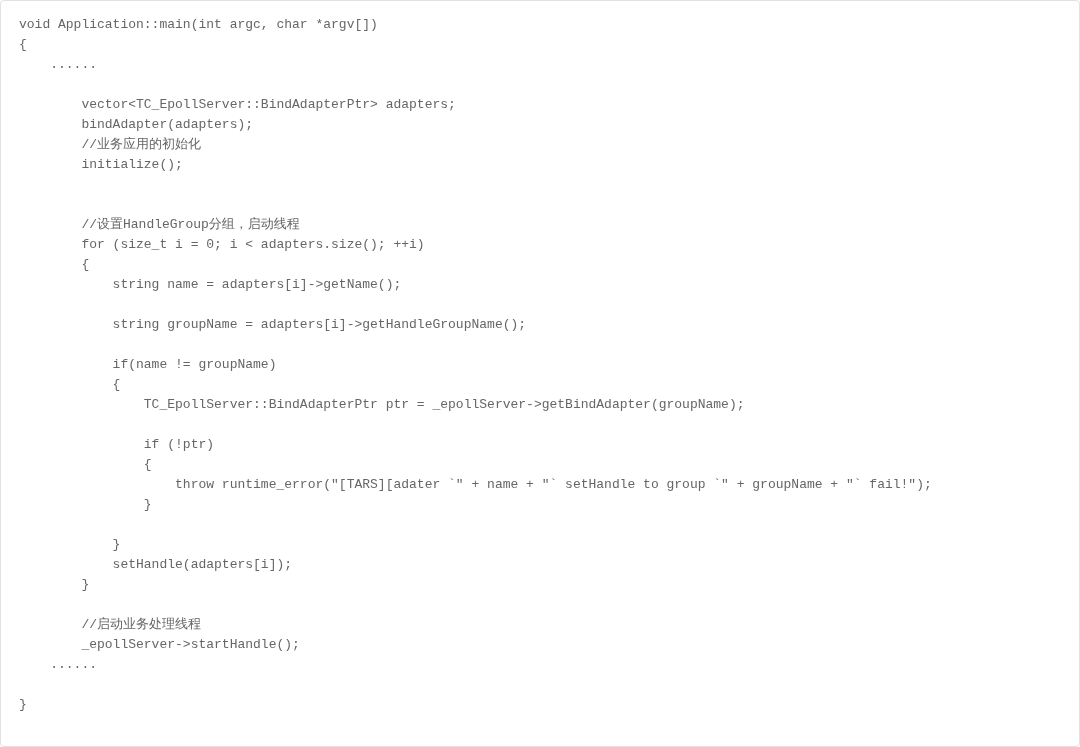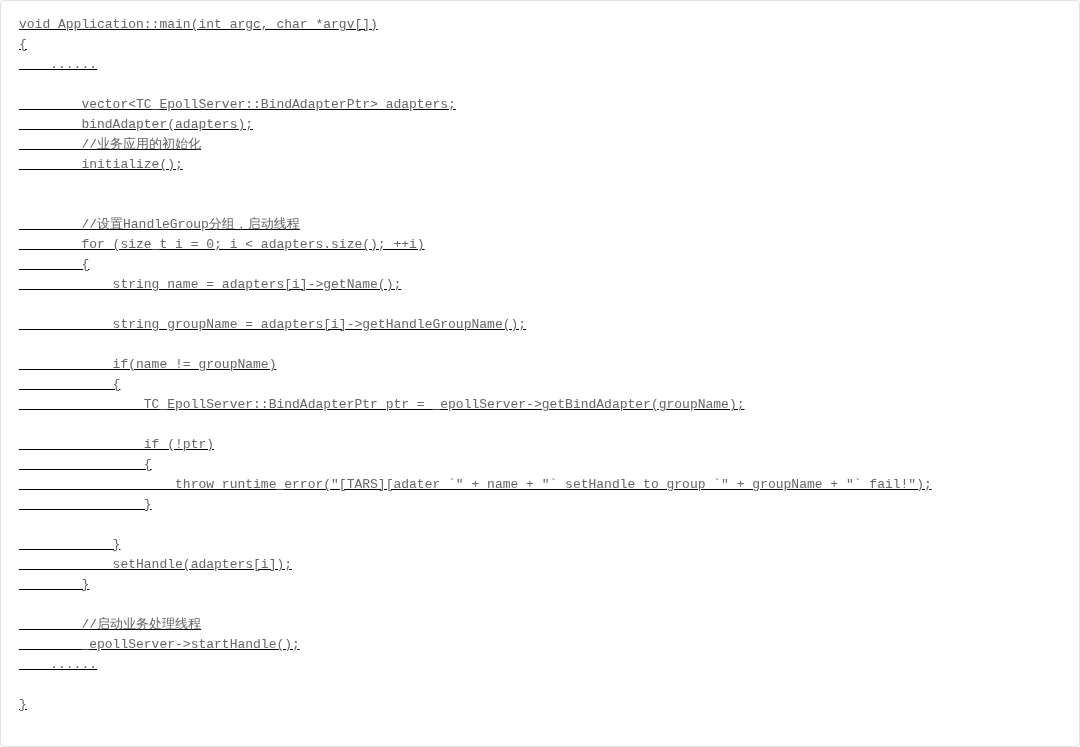--- a/index.html
+++ b/index.html
@@ -16,21 +16,20 @@
     }
     .code-container {
       border: 1px solid #e1e1e1;
       border-radius: 4px;
       padding: 14px 18px;
       margin: 0;
       background: #ffffff;
       width: 1080px;
       height: 747px;
       overflow: hidden;
-      text-decoration: underline;
     }
     pre {
       font-family: Consolas, Monaco, "Courier New", monospace;
       font-size: 13px;
       line-height: 20px;
       color: #666666;
       white-space: pre;
       margin: 0;
     }
     code {

